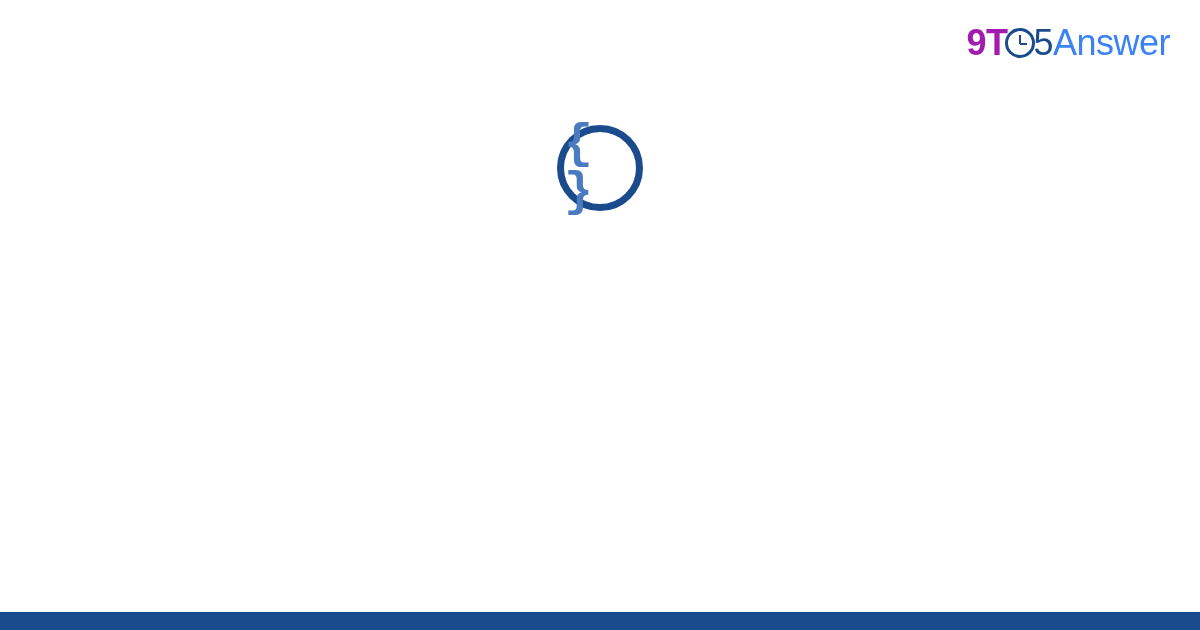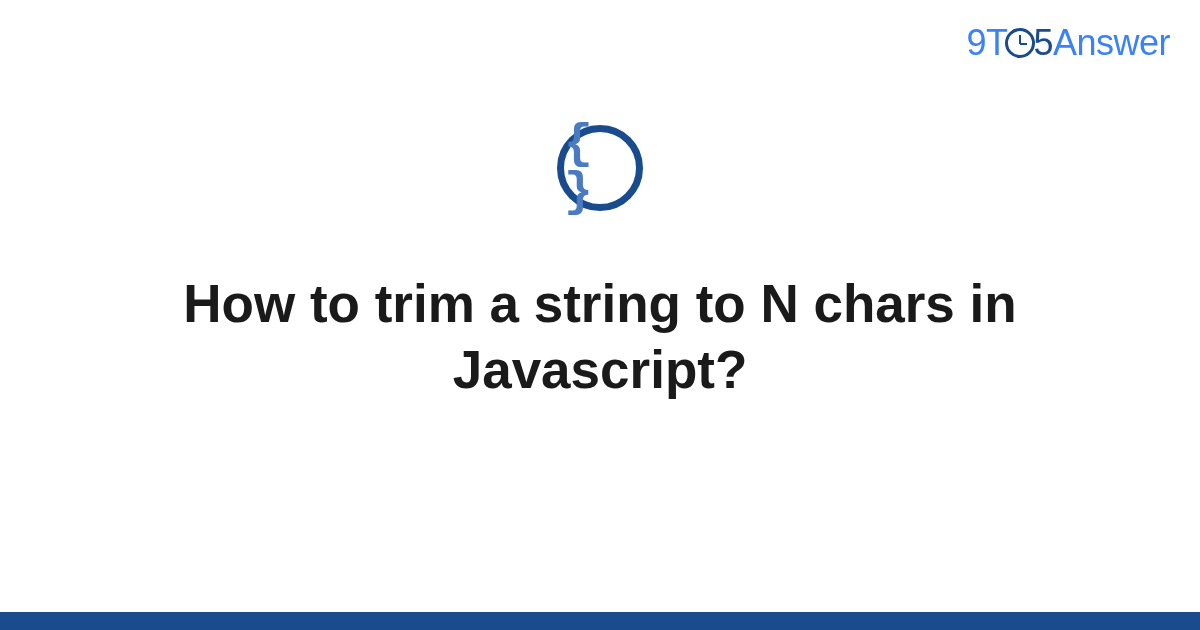--- a/index.html
+++ b/index.html
@@ -17,22 +17,22 @@
     }
     .logo {
       position: absolute;
       top: 22px;
       right: 30px;
       font-size: 36px;
       font-weight: 400;
       letter-spacing: -0.5px;
     }
     .logo-9t {
-      color: #3b82f6;
-      font-weight: 400;
+      color: #a21caf;
+      font-weight: 700;
       margin-left: 47px;
     }
     .logo-clock {
       display: inline-flex;
       align-items: center;
       justify-content: center;
       width: 30px;
       height: 30px;
       border: 3px solid #1a4b8c;
       border-radius: 50%;
@@ -116,16 +116,15 @@
 <body>
 
 <div class="logo">
   <span class="logo-9t">9T</span><span class="logo-clock"></span><span class="logo-5">5</span><span class="logo-answer">Answer</span>
 </div>
 
 <div class="content">
   <div class="icon-circle">
     <span class="braces">{ }</span>
   </div>
-  <h1 class="title">How to trim a string to N chars in Javascript?</h1>
 </div>
 
 <div class="footer-bar"></div>
 
 </body></html>

